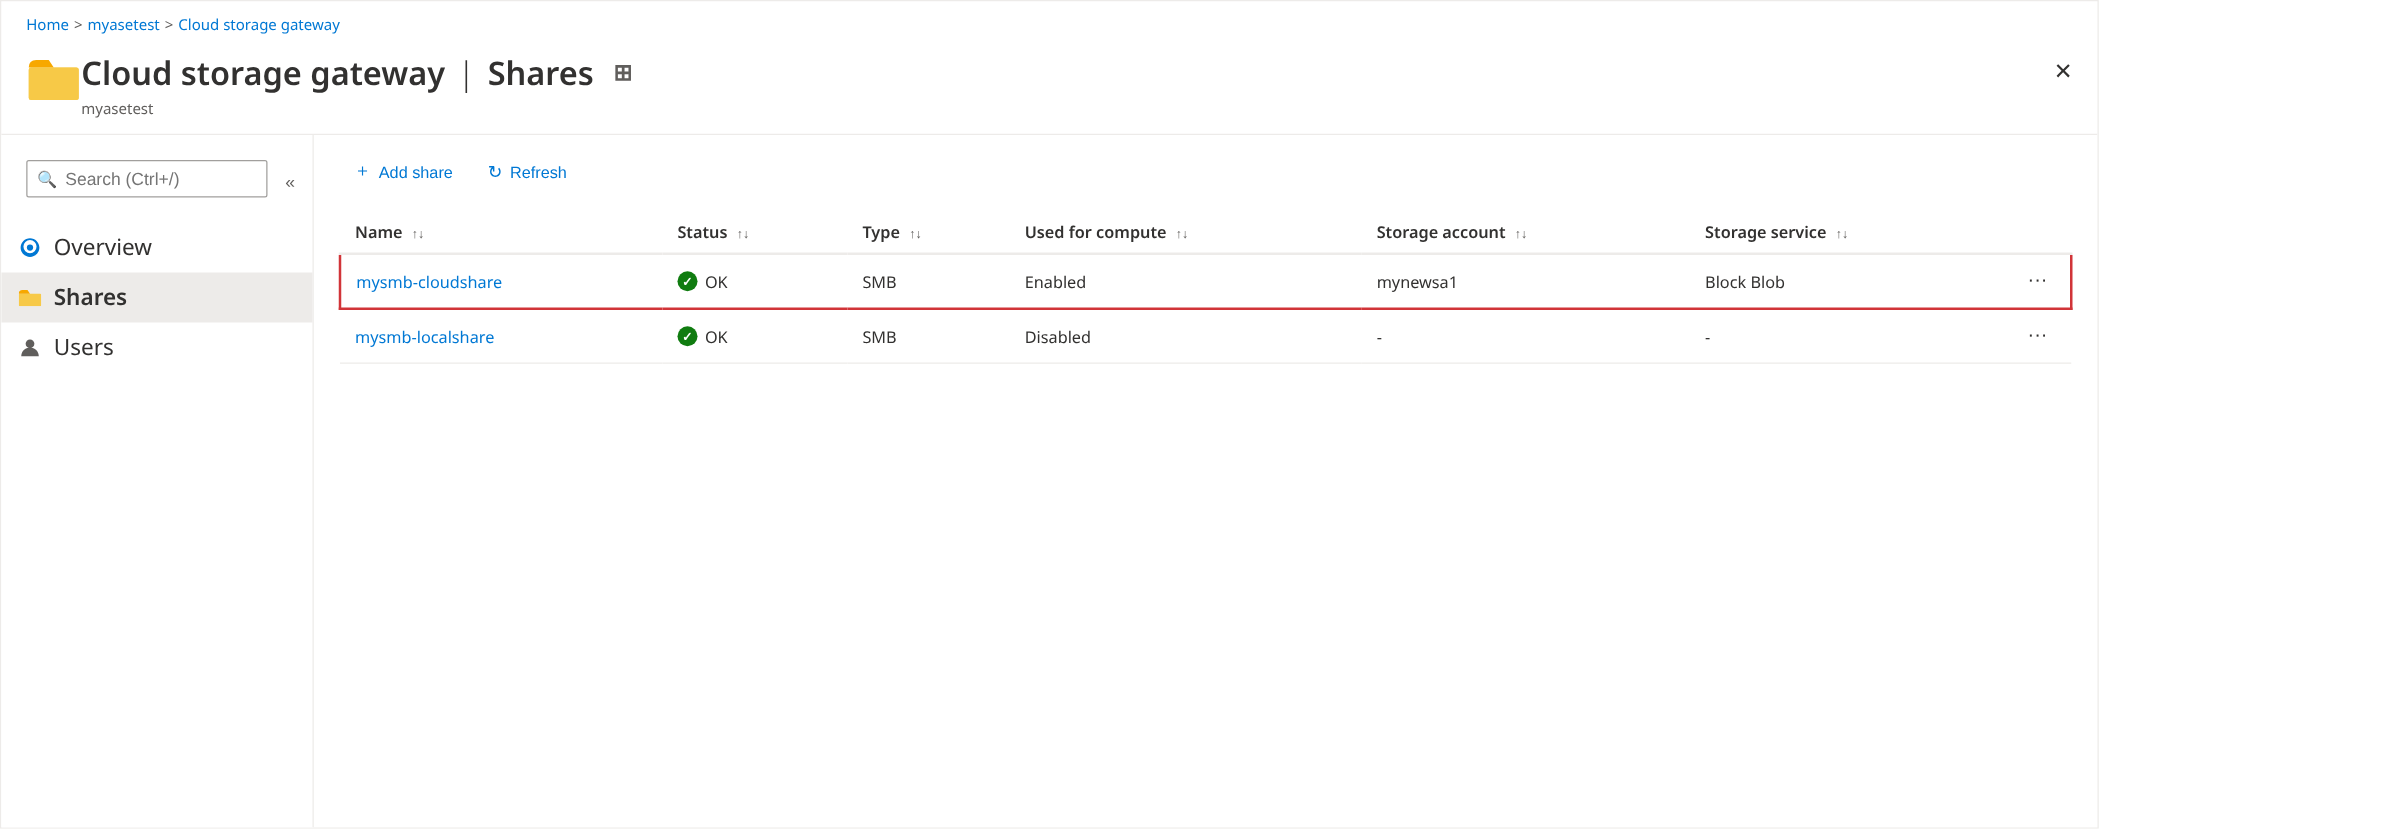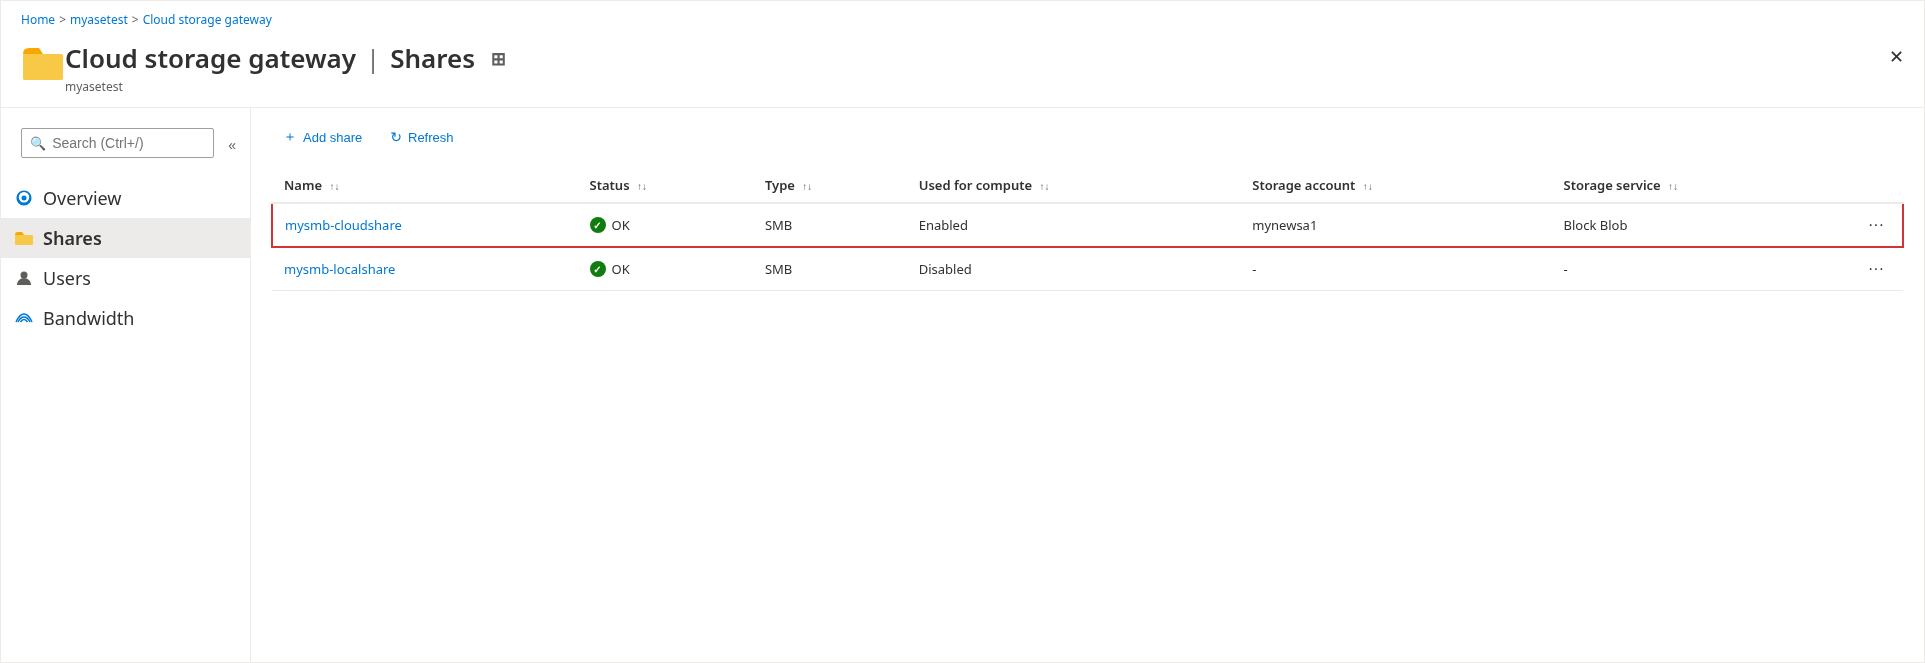--- a/index.html
+++ b/index.html
@@ -3,21 +3,21 @@
   <meta charset="utf-8">
   <style>
     * { box-sizing: border-box; margin: 0; padding: 0; }
     body {
       font-family: 'Segoe UI', system-ui, sans-serif;
       font-size: 14px;
       background: #fff;
       color: #323130;
     }
     .container {
-      width: 1925px;
+      width: 1679px;
       min-height: 663px;
       background: #fff;
       border: 1px solid #edebe9;
       display: flex;
       flex-direction: column;
       overflow: hidden;
     }
     
     .breadcrumb {
       padding: 10px 20px 6px 20px;
@@ -302,30 +302,20 @@
       <div class="nav-item">
         <div class="nav-icon">
           <svg width="18" height="18" viewBox="0 0 18 18">
               <circle cx="9" cy="6" r="3.5" fill="#605e5c"></circle>
               <path d="M2 16c0-3.87 3.13-7 7-7s7 3.13 7 7" fill="#605e5c"></path>
             </svg>
         </div>
         <span>Users</span>
       </div>
 
-      <div class="nav-item">
-        <div class="nav-icon">
-          <svg width="18" height="18" viewBox="0 0 18 18">
-              <path d="M1 13 Q4.5 5 9 5 Q13.5 5 17 13" fill="none" stroke="#0078d4" stroke-width="1.5"></path>
-              <path d="M3 13 Q5.5 8 9 8 Q12.5 8 15 13" fill="none" stroke="#0078d4" stroke-width="1.5"></path>
-              <path d="M5.5 13 Q7 10.5 9 10.5 Q11 10.5 12.5 13" fill="none" stroke="#0078d4" stroke-width="1.5"></path>
-            </svg>
-        </div>
-        <span>Bandwidth</span>
-      </div>
     </div>
 
     <div class="main">
 
       <div class="toolbar">
         <button class="toolbar-btn">
           <span class="btn-icon">＋</span>
           <span>Add share</span>
         </button>
         <button class="toolbar-btn">

